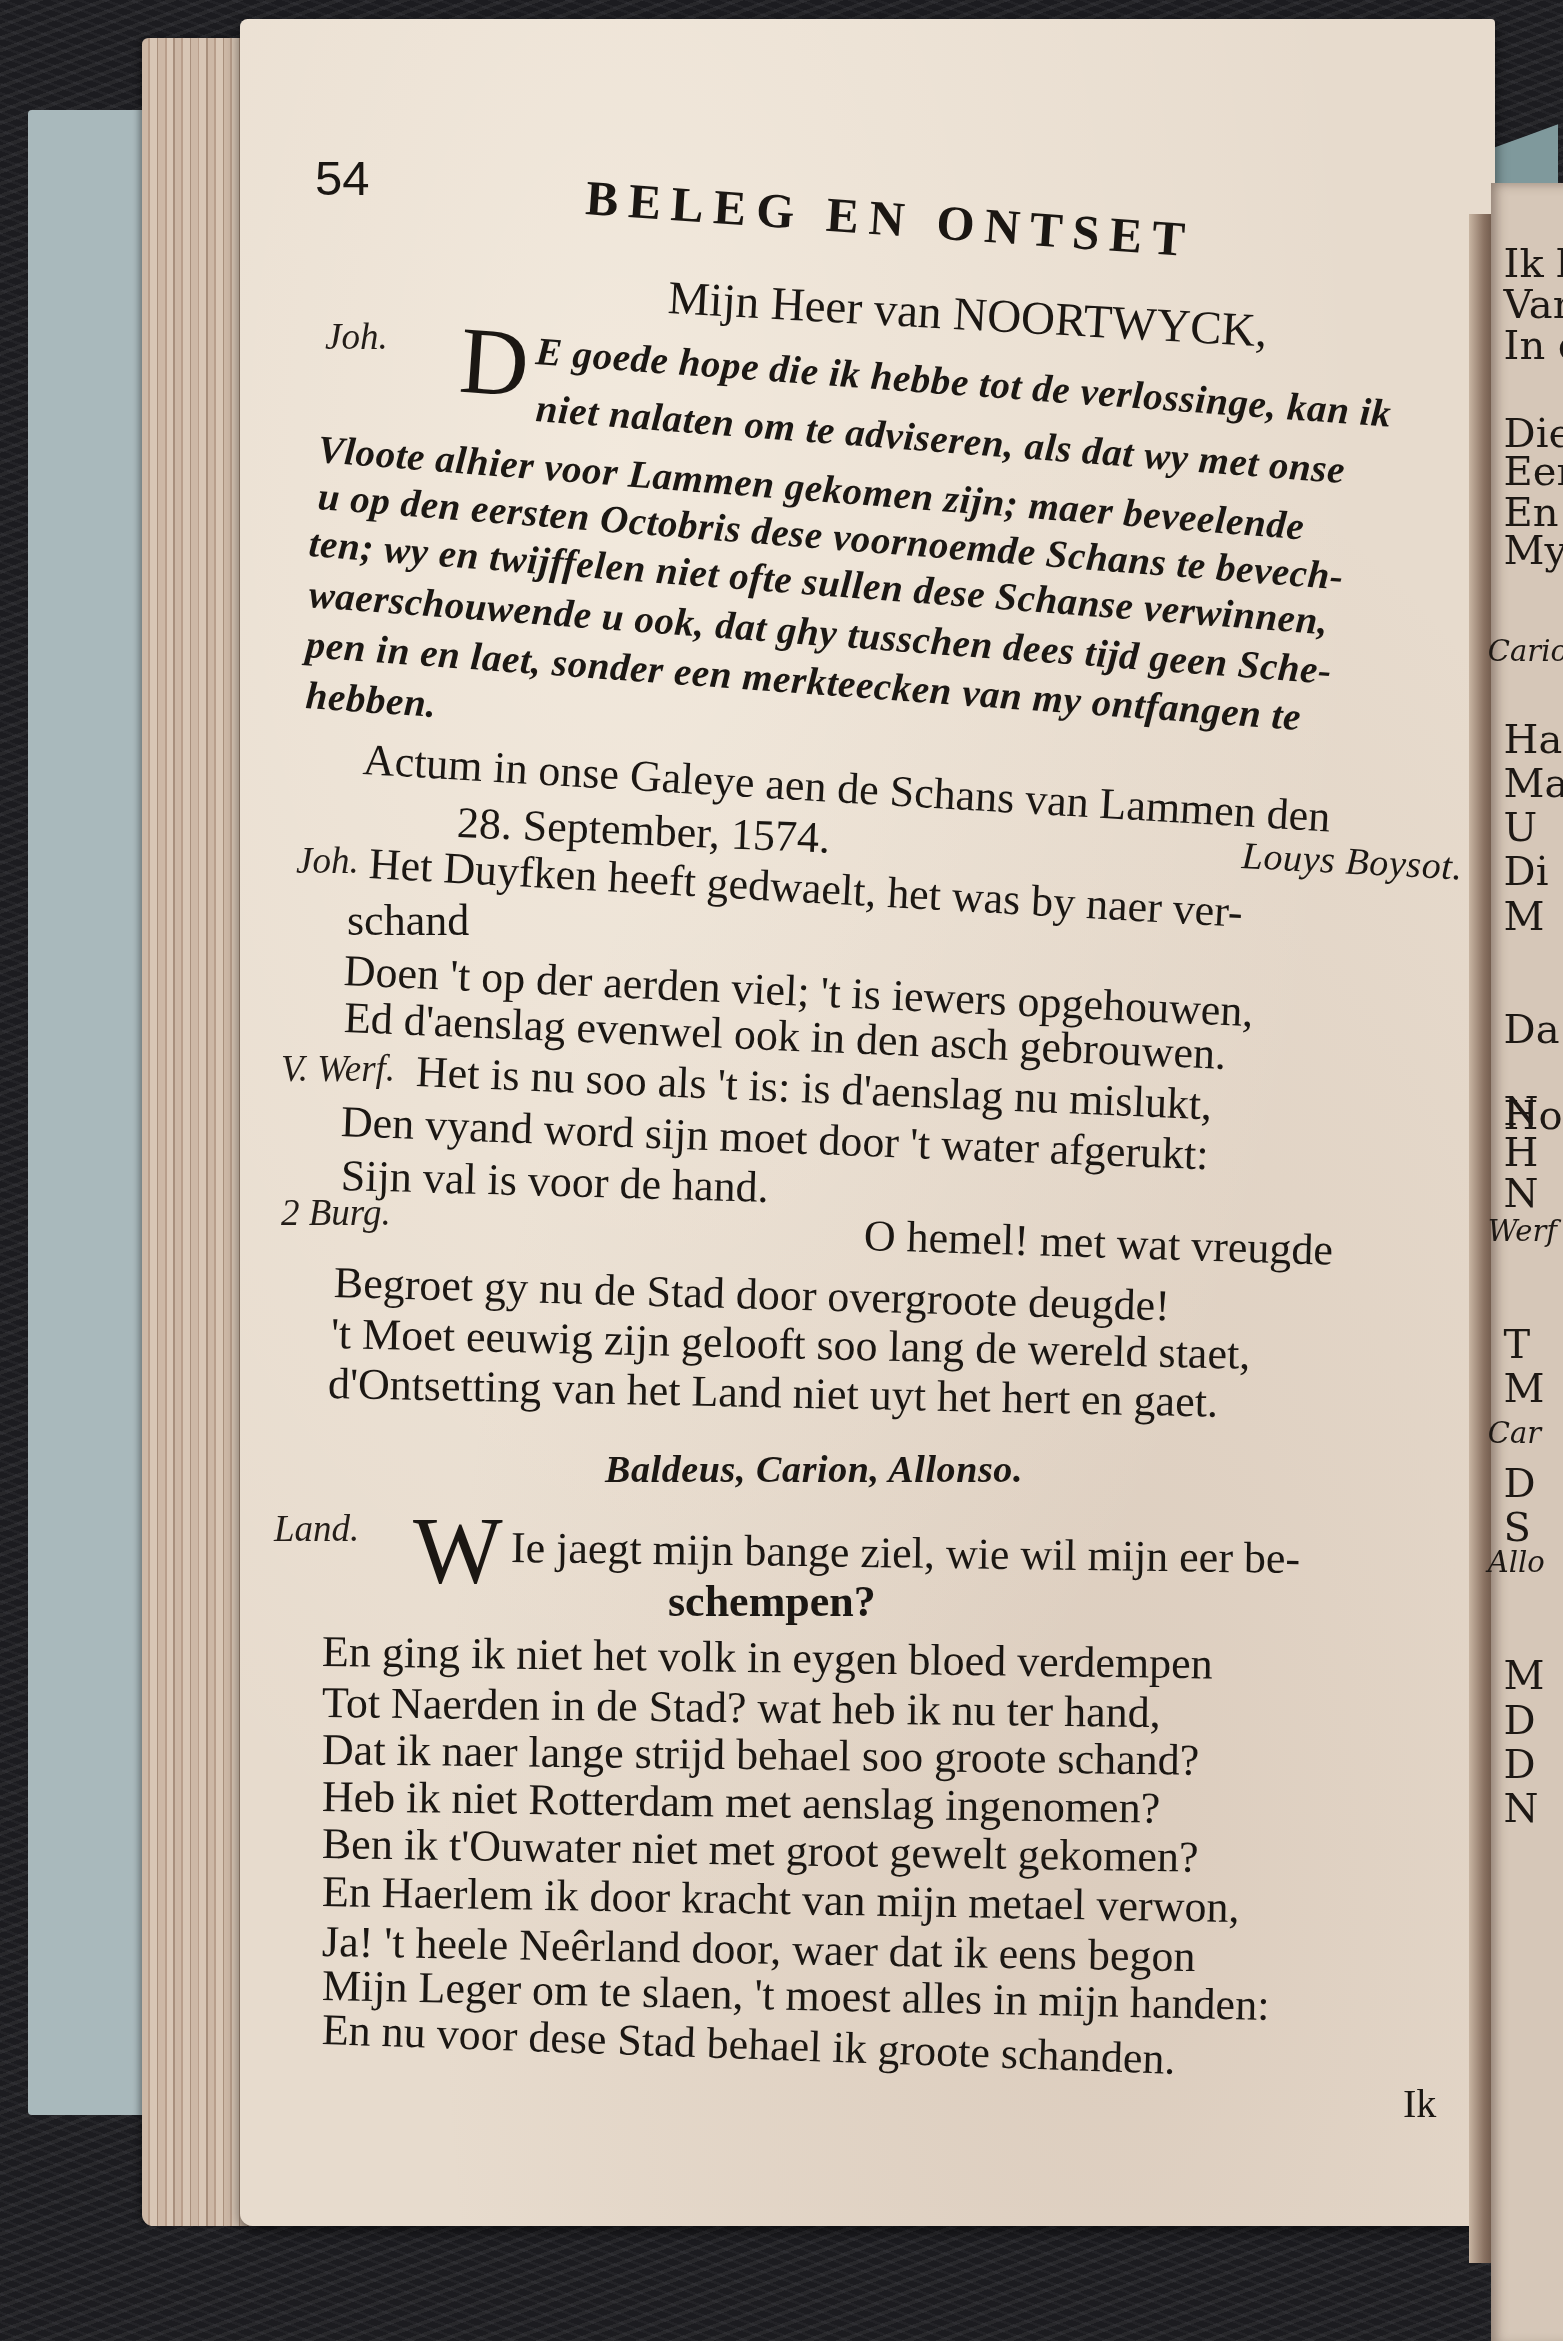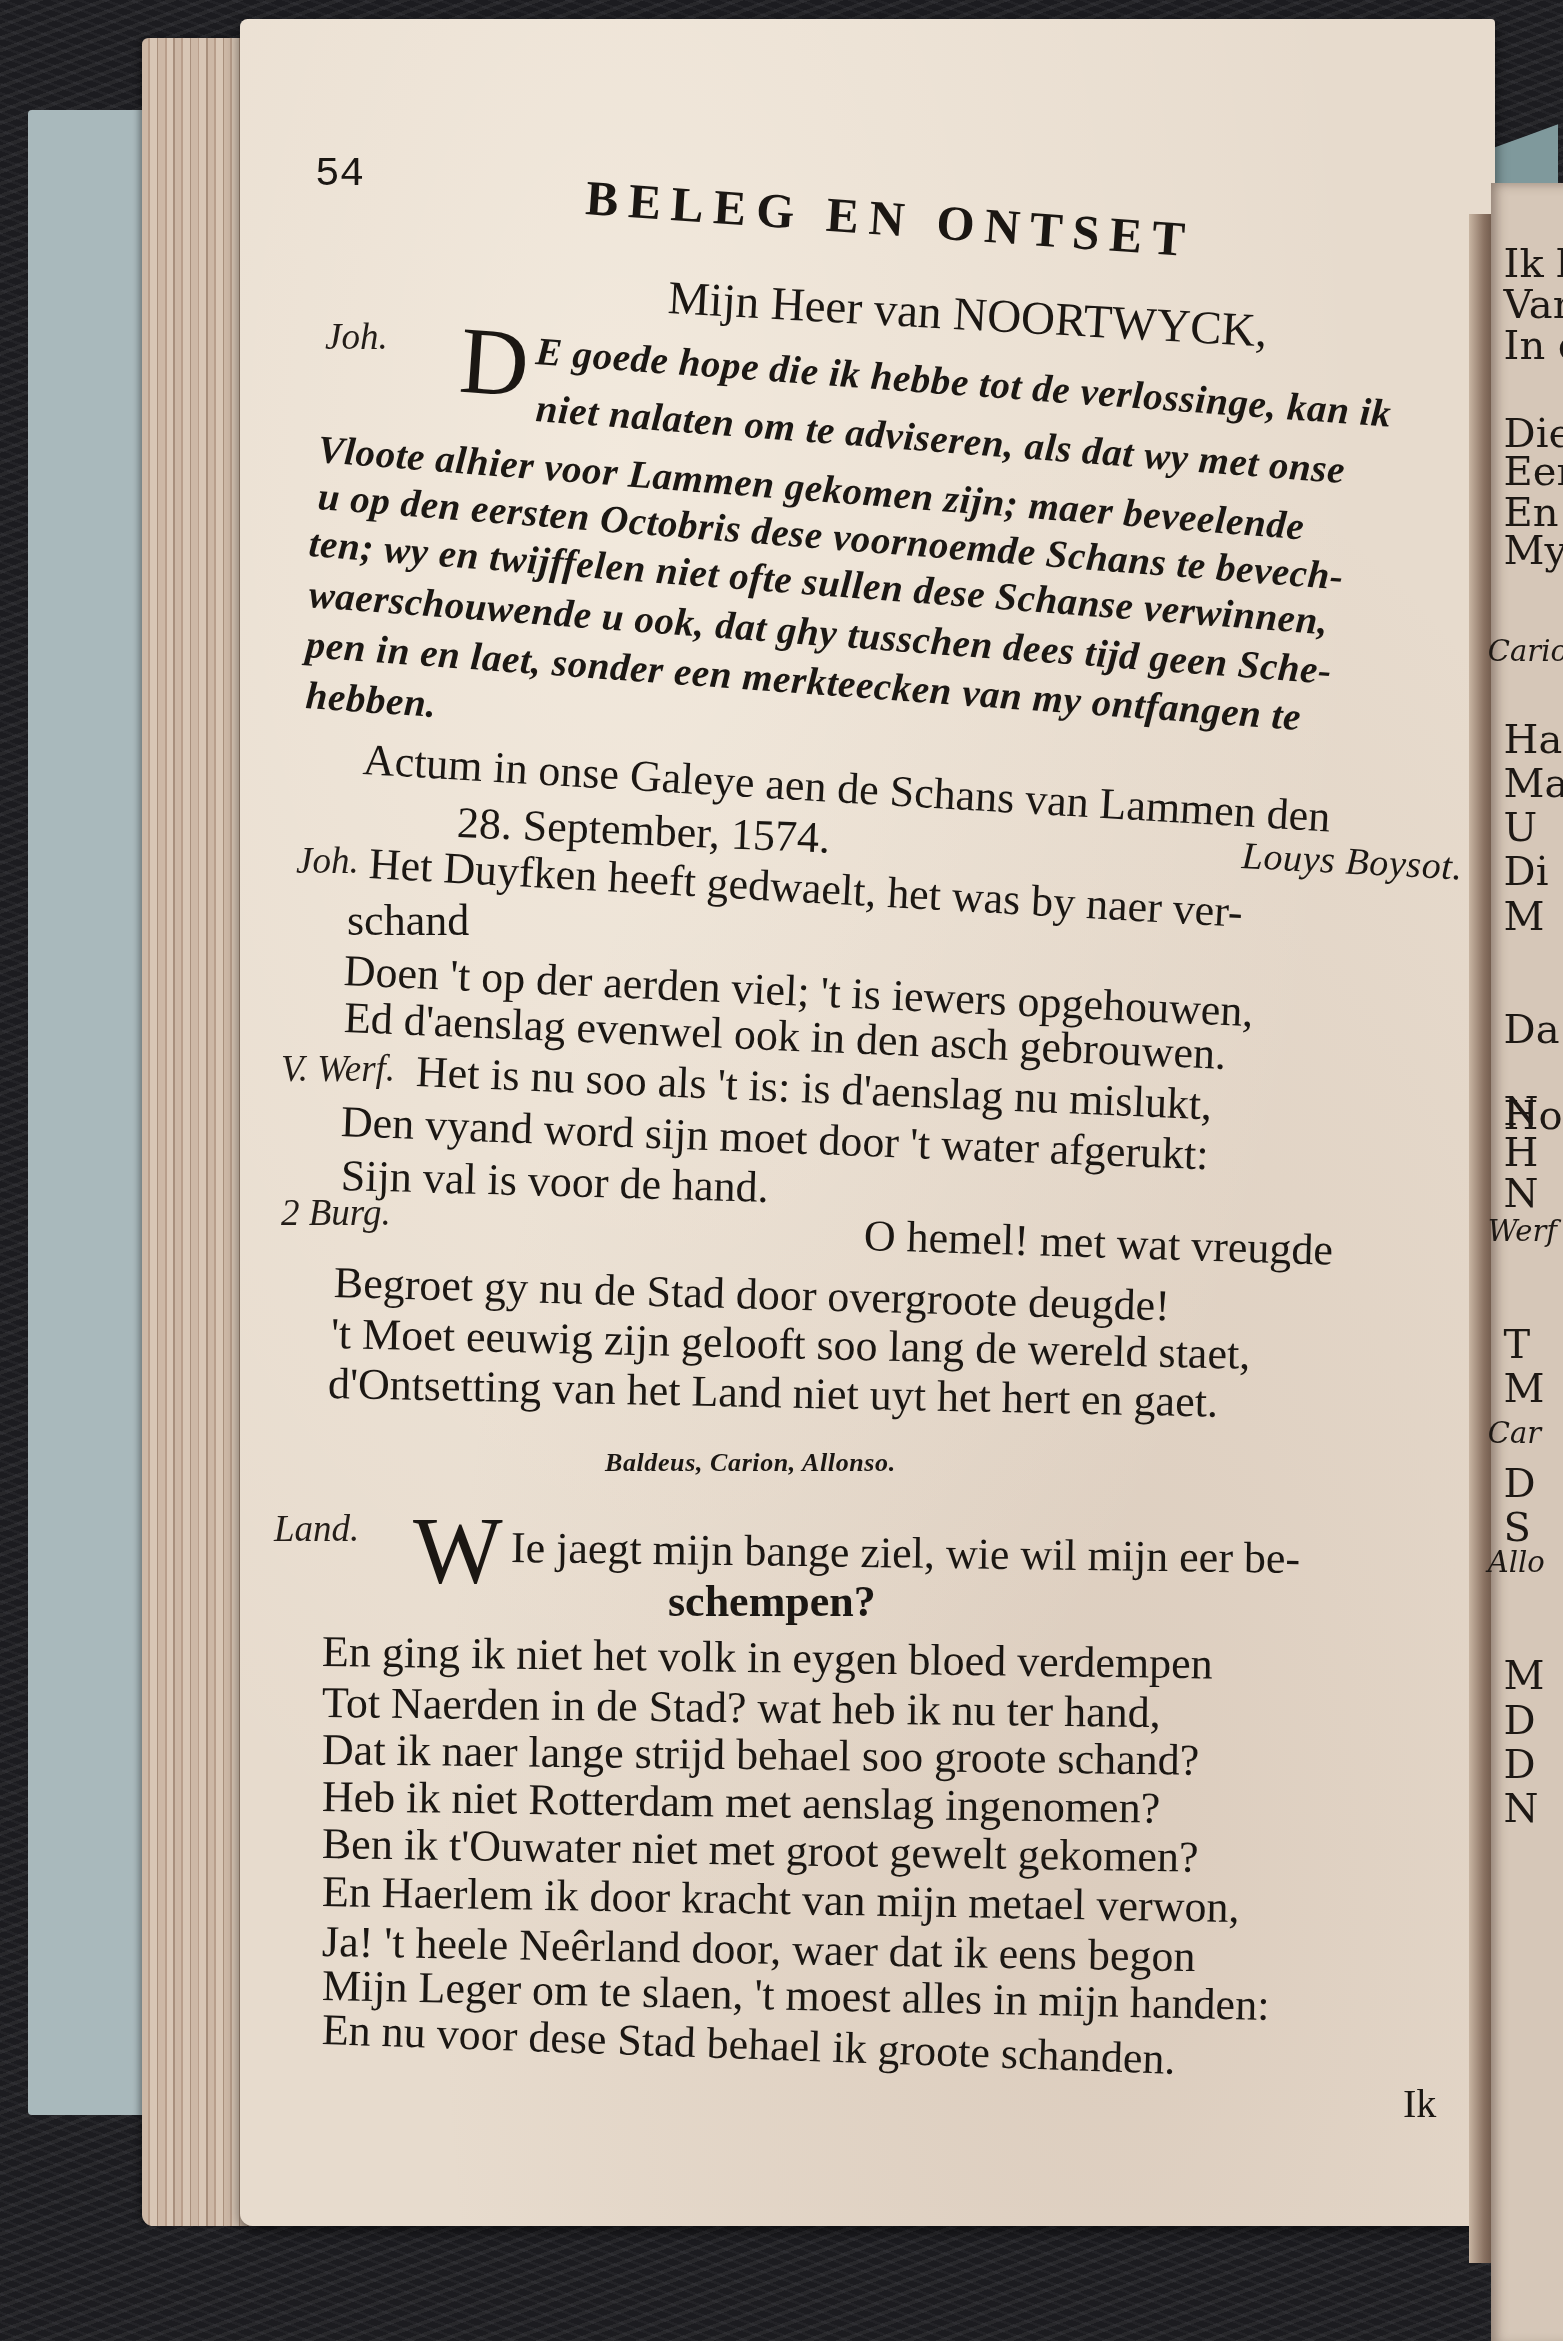--- a/index.html
+++ b/index.html
@@ -53,21 +53,21 @@
       position: absolute; left: 0; top: 0; width: 1564px; height: 2342px;
       color: #1b1713;
     }
     .line {
       position: absolute; white-space: nowrap; line-height: 1; color: #1b1713;
       transform-origin: left center;
     }
     .roman { font-family: "Liberation Serif", "DejaVu Serif", serif; font-size: 44px; }
     .italic { font-family: "Liberation Serif", "DejaVu Serif", serif; font-style: italic; font-weight: bold; font-size: 39px; letter-spacing: 0.6px; }
     .speaker { font-family: "Liberation Serif", serif; font-style: italic; font-size: 37px; color: #231d18; }
-    .page-number { font-family: Liberation Mono, monospace; font-size: 41px; }
+    .page-number { font-family: Liberation Sans, sans-serif; font-size: 49px; }
     .running-head { font-family: "Liberation Serif", serif; font-size: 49px; letter-spacing: 10px; font-weight: bold; }
     .dropcap { font-family: "Liberation Serif", serif; font-size: 95px; position: absolute; line-height: 1; }
     .catchword { font-family: "Liberation Serif", serif; font-size: 40px; }
   </style>
 </head>
 <body>
 
 <div class="slate-board"></div>
 <div class="page-stack"></div>
 <div class="right-corner"></div>
@@ -137,21 +137,21 @@
   <div class="line roman" style="left:416px; top:1050px; transform: rotate(2.4deg);">Het is nu soo als 't is: is d'aenslag nu mislukt,</div>
   <div class="line roman" style="left:341px; top:1100px; transform: rotate(2.2deg);">Den vyand word sijn moet door 't water afgerukt:</div>
   <div class="line roman" style="left:341px; top:1154px; transform: rotate(1.6deg);">Sijn val is voor de hand.</div>
 
   <div class="line speaker" style="left:281px; top:1194px;">2 Burg.</div>
   <div class="line roman" style="left:864px; top:1214px; transform: rotate(1.8deg);">O hemel! met wat vreugde</div>
   <div class="line roman" style="left:334px; top:1261px; transform: rotate(1.6deg);">Begroet gy nu de Stad door overgroote deugde!</div>
   <div class="line roman" style="left:331px; top:1312px; transform: rotate(1.3deg);">'t Moet eeuwig zijn gelooft soo lang de wereld staet,</div>
   <div class="line roman" style="left:328px; top:1362px; transform: rotate(1.2deg);">d'Ontsetting van het Land niet uyt het hert en gaet.</div>
 
-  <div class="line italic" style="left:605px; top:1450px; font-size:26px;">Baldeus, Carion, Allonso.</div>
+  <div class="line italic" style="left:605px; top:1450px; font-size:38px;">Baldeus, Carion, Allonso.</div>
 
   <div class="line speaker" style="left:274px; top:1510px;">Land.</div>
   <div class="dropcap" style="left:413px; top:1504px;">W</div>
   <div class="line roman" style="left:511px; top:1526px; transform: rotate(0.8deg);">Ie jaegt mijn bange ziel, wie wil mijn eer be-</div>
   <div class="line roman" style="left:668px; top:1580px;font-weight:bold;">schempen?</div>
   <div class="line roman" style="left:322px; top:1630px; transform: rotate(0.8deg);">En ging ik niet het volk in eygen bloed verdempen</div>
   <div class="line roman" style="left:322px; top:1681px; transform: rotate(0.7deg);">Tot Naerden in de Stad? wat heb ik nu ter hand,</div>
   <div class="line roman" style="left:322px; top:1728px; transform: rotate(0.7deg);">Dat ik naer lange strijd behael soo groote schand?</div>
   <div class="line roman" style="left:322px; top:1775px; transform: rotate(0.8deg);">Heb ik niet Rotterdam met aenslag ingenomen?</div>
   <div class="line roman" style="left:322px; top:1822px; transform: rotate(0.9deg);">Ben ik t'Ouwater niet met groot gewelt gekomen?</div>

